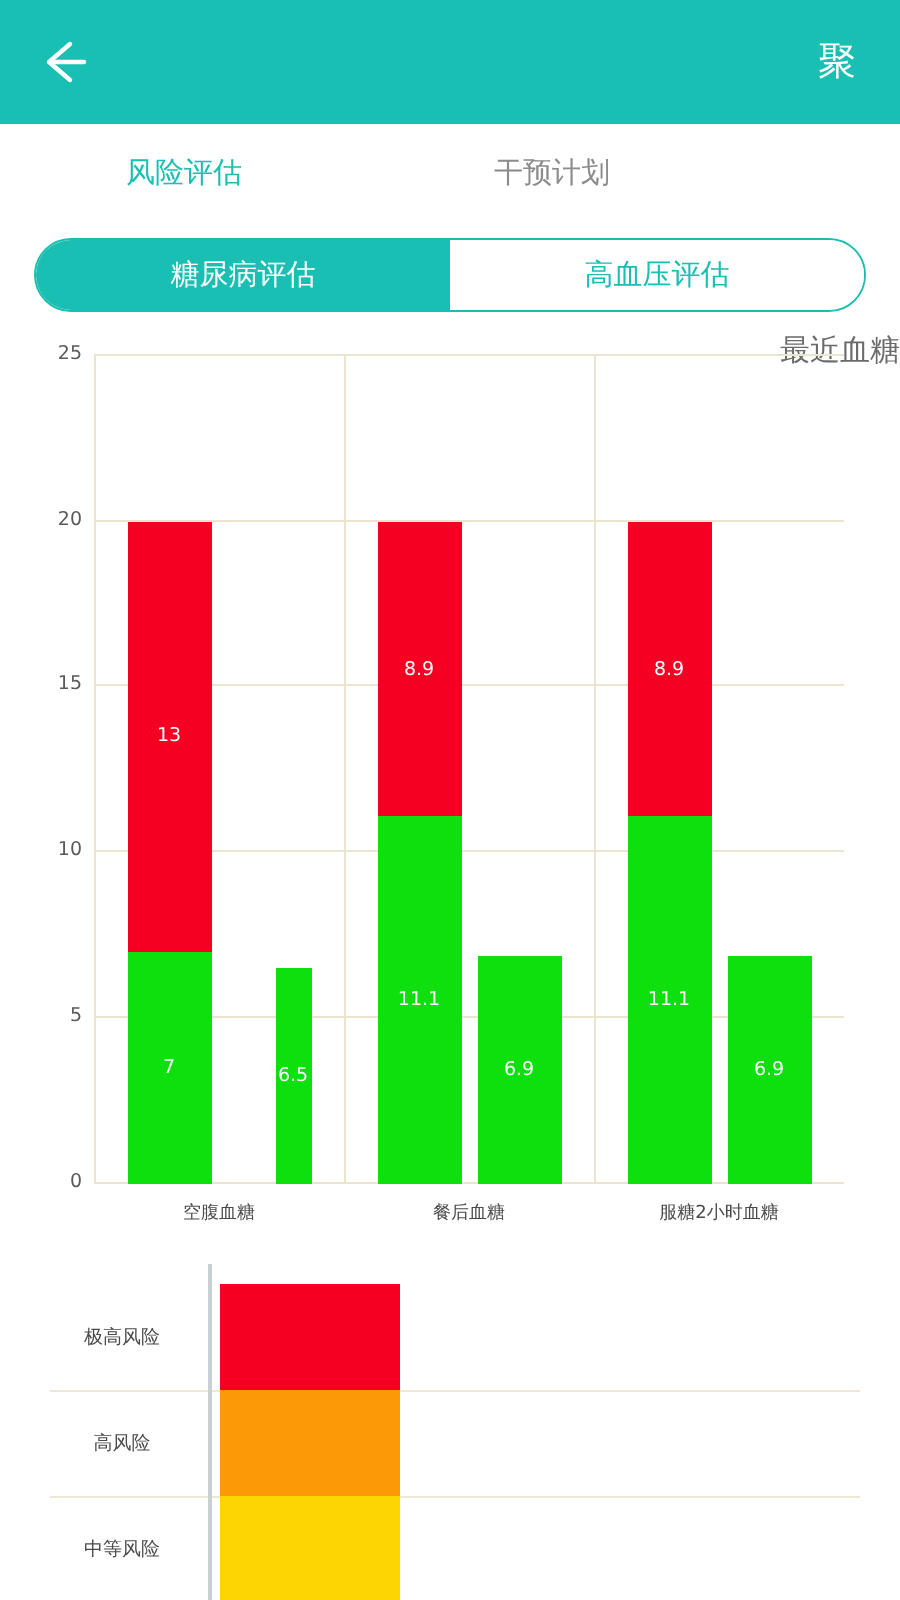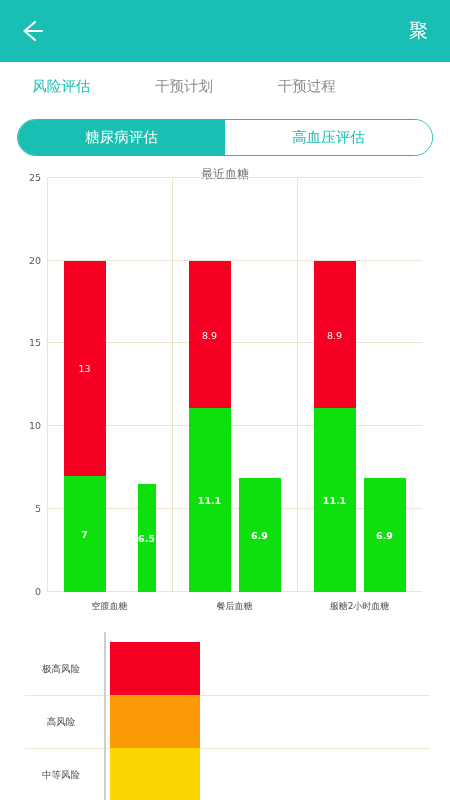--- a/index.html
+++ b/index.html
@@ -59,21 +59,21 @@
   }
   .segment.active { background: #19bfb2; color: #ffffff; }
   .segment.inactive { background: #ffffff; color: #19bfb2; }
 
   
   .chart {
     position: absolute; left: 0; top: 166px; width: 450px; height: 450px;
   }
   .chart-title {
     position: absolute; left: 0; right: 0; top: 0;
-    text-align: center; font-size: 12px; color: #6b6b6b;
+    text-align: right; font-size: 15px; color: #6b6b6b;
   }
   .plot {
     position: absolute; left: 47px; top: 12px;
     width: 375px; height: 414px;
   }
   .gridline {
     position: absolute; left: 0; width: 375px; height: 1px;
     background: #ece4cf;
     text-decoration: underline;
   }
@@ -83,21 +83,21 @@
   }
   .ytick {
     position: absolute; right: 100%; margin-right: 6px;
     font-size: 9.5px; color: #5a5a5a; transform: translateY(-50%);
     white-space: nowrap;
   }
   .bar {
     position: absolute; bottom: 0;
     display: flex; flex-direction: column-reverse;
   }
-  .seg-green { background: #0ee00e; position: relative; font-weight: bold; }
+  .seg-green { background: #0ee00e; position: relative; }
   .seg-red   { background: #f50022; position: relative; }
   .seg-label {
     position: absolute; left: 0; right: 0;
     text-align: center; font-size: 9.5px; color: #ffffff;
     top: 50%; transform: translateY(-50%);
   }
   .xlabel {
     position: absolute; top: 100%; margin-top: 8px;
     font-size: 9px; color: #4a4a4a; text-align: center;
     white-space: nowrap; transform: translateX(-50%);
@@ -136,21 +136,20 @@
         <path d="M18 5 L7.5 14 L18 23" fill="none" stroke="#ffffff" stroke-width="2.2" stroke-linecap="round" stroke-linejoin="round"></path>
         <path d="M7.8 14 L25 14" stroke="#ffffff" stroke-width="2.2" stroke-linecap="round"></path>
       </svg>
     </div>
     <div class="header-action">聚</div>
   </div>
 
   <div class="tabs">
     <div class="tab active">风险评估</div>
     <div class="tab">干预计划</div>
-    <div class="tab">干预过程</div>
   </div>
 
   <div class="segment-wrap">
     <div class="segment active">糖尿病评估</div>
     <div class="segment inactive">高血压评估</div>
   </div>
 
   <div class="chart">
     <div class="chart-title">最近血糖</div>
     <div class="plot" id="plot">

